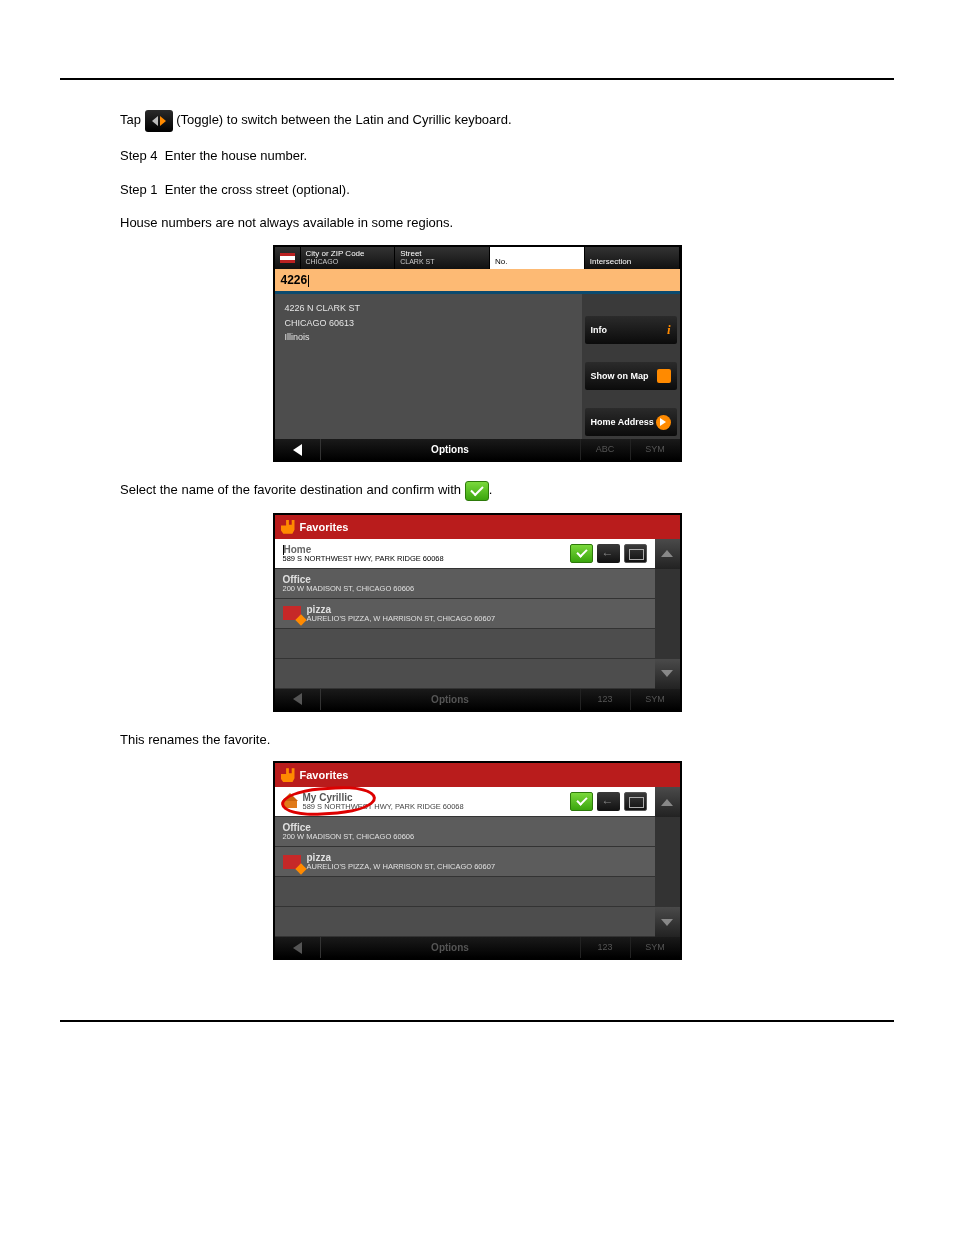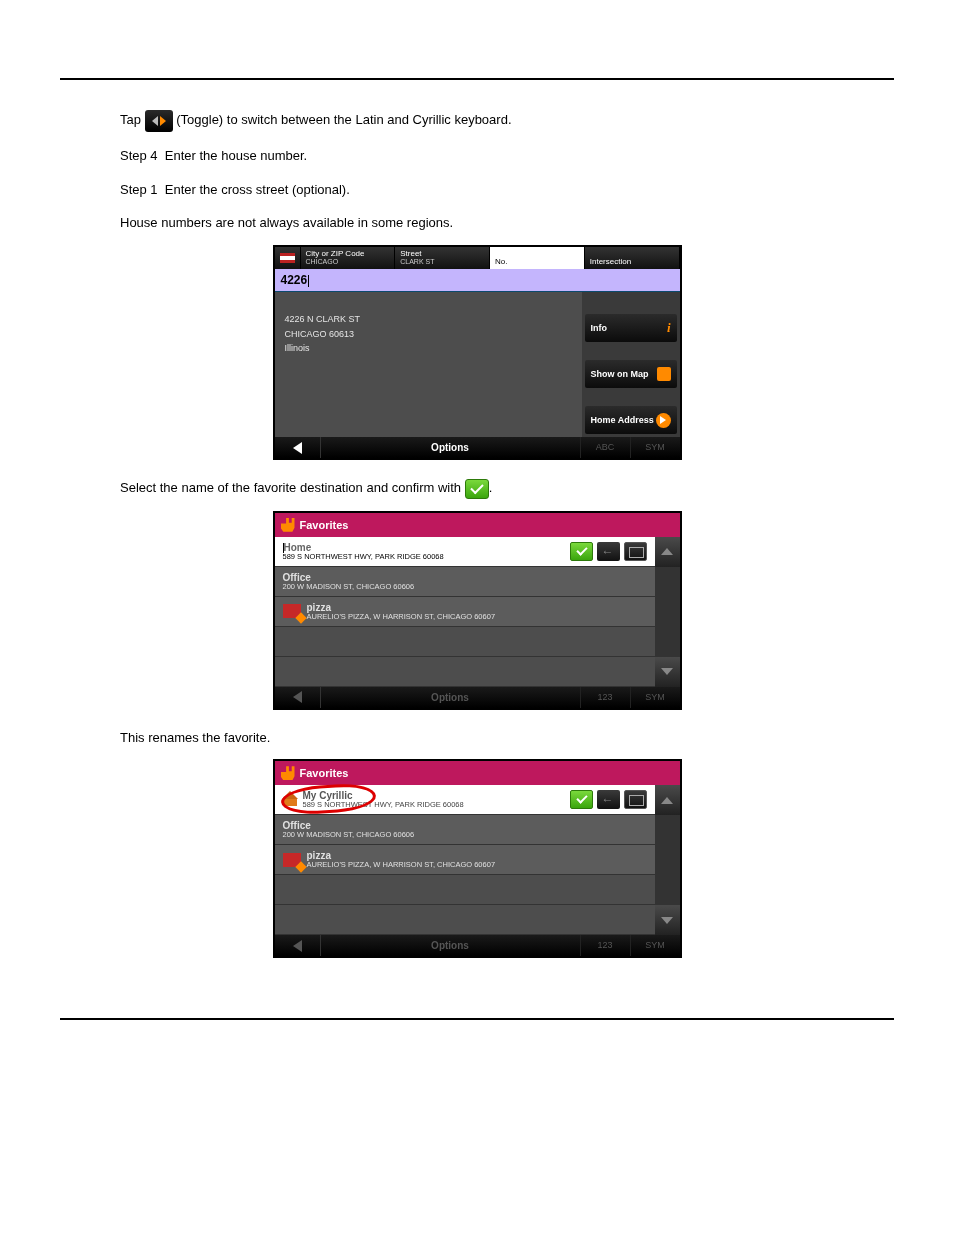--- a/index.html
+++ b/index.html
@@ -15,41 +15,41 @@
   .step-block p { margin: 14px 0; }
   .screenshot { width: 409px; height: auto; margin: 12px auto 18px auto; border: 2px solid #000; background: #000; }
   
   .s1 { }
   .s1-tabs { display: flex; background: #000; }
   .s1-tab { flex: 1; background: linear-gradient(#333,#111); color: #fff; font-size: 8px; padding: 3px 5px; border-right: 1px solid #000; line-height: 1.1; }
   .s1-tab.white { background: #fff; color: #000; }
   .s1-tab .sub { color: #ccc; font-size: 7px; }
   .s1-flag { width: 26px; flex: 0 0 26px; display: flex; align-items: center; justify-content: center; background: linear-gradient(#333,#111); }
   .flag-glyph { width: 16px; height: 10px; background: linear-gradient(#b22 0 33%, #fff 33% 66%, #b22 66%); position: relative; }
-  .s1-input { background: #c4b5fd; color: #000; font-weight: bold; padding: 4px 6px; font-size: 12px; border-bottom: 1px solid #0c4a6e; }
+  .s1-input { background: #fdba74; color: #000; font-weight: bold; padding: 4px 6px; font-size: 12px; border-bottom: 3px solid #0c4a6e; }
   .s1-cursor { display:inline-block; width:1px; height:12px; background:#000; vertical-align:middle; margin-left:1px; }
   .s1-body { display: flex; }
-  .s1-left { flex: 1; background: #4d4d4d; padding: 20px 10px; color: #e5e5e5; font-size: 9px; line-height: 1.6; }
+  .s1-left { flex: 1; background: #4d4d4d; padding: 7px 10px; color: #e5e5e5; font-size: 9px; line-height: 1.6; }
   .s1-right { width: 98px; display: flex; flex-direction: column; gap: 2px; padding: 6px 3px 3px 3px; background: #3a3a3a; }
   .s1-btn { background: linear-gradient(#2b2b2b,#0b0b0b); color: #fff; font-size: 9px; font-weight: bold; padding: 5px 6px; display: flex; justify-content: space-between; align-items: center; border-radius: 2px; height: 28px; line-height:1.05;margin-top:16px; }
   .icon-info { color: #ff8a00; font-family: Georgia, serif; font-style: italic; font-weight: bold; font-size: 13px; }
   .icon-map { width: 14px; height: 14px; background: #ff8a00; border-radius: 2px; display:inline-block; }
   .icon-arrow-right { width: 15px; height: 15px; border-radius: 50%; background: #ff8a00; position: relative; display:inline-block; }
   .icon-arrow-right::after { content:""; position:absolute; left:4px; top:3.5px; border-left:6px solid #fff; border-top:4px solid transparent; border-bottom:4px solid transparent; }
   .s1-footer { display: flex; background: linear-gradient(#1a1a1a,#000); }
   .s1-back { width: 46px; display:flex; align-items:center; justify-content:center; border-right:1px solid #333; }
   .tri-left { border-right: 9px solid #fff; border-top: 6px solid transparent; border-bottom: 6px solid transparent; width:0; height:0; }
   .tri-left.dim { border-right-color:#555; }
   .s1-opts { flex:1; color:#fff; font-weight:bold; text-align:center; font-size:10px; padding:5px 0; }
   .s1-kbd { width: 50px; color:#555; font-size:9px; text-align:center; padding:5px 0; border-left:1px solid #222; }
   
   .check-btn { display:inline-flex; width:24px; height:20px; background: linear-gradient(#7ad93c,#3aa50d); border:1px solid #2d7a0a; border-radius:3px; align-items:center; justify-content:center; vertical-align:middle; }
   .check-btn::after { content:""; width:10px; height:5px; border-left:2.5px solid #fff; border-bottom:2.5px solid #fff; transform: rotate(-45deg); margin-top:-3px; }
   
-  .fav-hdr { background:#be185d; color:#fff; font-weight:bold; font-size:11px; padding:5px 6px; display:flex; align-items:center; gap:5px; }
+  .fav-hdr { background:#b91c1c; color:#fff; font-weight:bold; font-size:11px; padding:5px 6px; display:flex; align-items:center; gap:5px; }
   .hand-glyph { width:14px; height:14px; background:#ff8a00; display:inline-block; clip-path: polygon(40% 0,60% 0,60% 35%,80% 35%,80% 0,100% 0,100% 70%,85% 100%,20% 100%,0 70%,0 40%,40% 40%); }
   .fav-body { display:flex; }
   .fav-list { flex:1; display:flex; flex-direction:column; }
   .fav-row { min-height:30px; padding:3px 8px; border-bottom:1px solid #333; display:flex; align-items:center; gap:6px; }
   .fav-row.sel { background:#fff; color:#000; }
   .fav-row.dark { background:#5c5c5c; color:#e0e0e0; }
   .fav-row.empty { background:#4d4d4d; height:30px; }
   .fav-txt .name { font-weight:bold; font-size:10px; line-height:1.1; }
   .fav-txt .addr { font-size:7.5px; line-height:1.1; }
   .fav-txt.sel .name { color:#666; }

